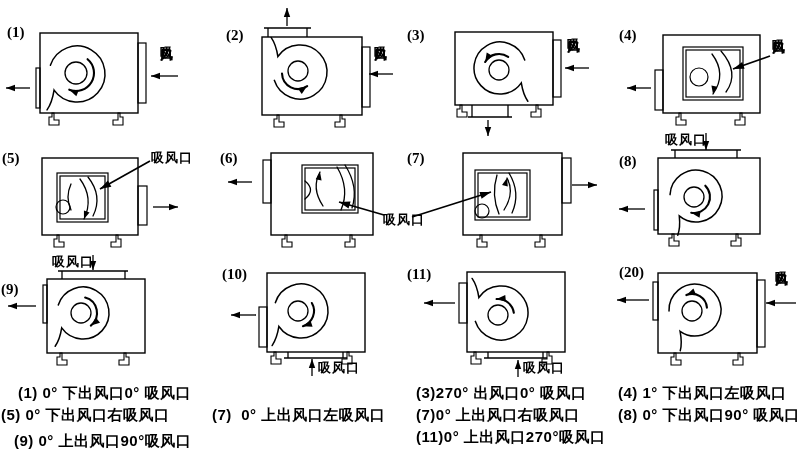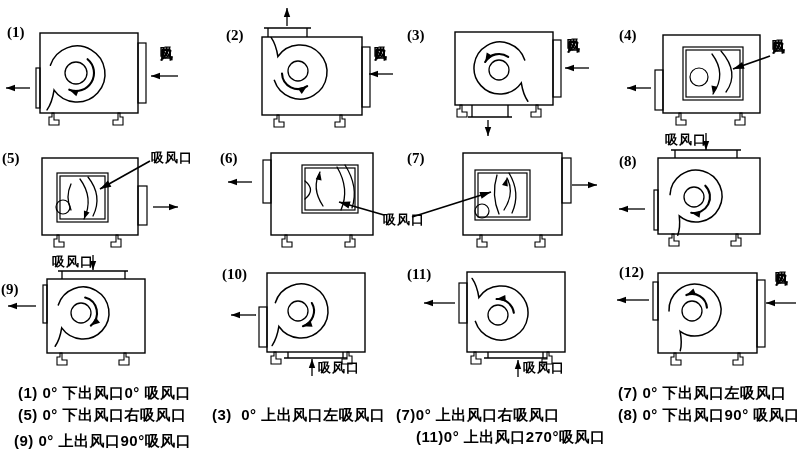--- a/index.html
+++ b/index.html
@@ -225,35 +225,36 @@
   <span class="num" style="left:226px;top:27px">(2)</span>
   <span class="num" style="left:407px;top:27px">(3)</span>
   <span class="num" style="left:619px;top:27px">(4)</span>
   <span class="num" style="left:2px;top:150px">(5)</span>
   <span class="num" style="left:220px;top:150px">(6)</span>
   <span class="num" style="left:407px;top:150px">(7)</span>
   <span class="num" style="left:619px;top:153px">(8)</span>
   <span class="num" style="left:1px;top:281px">(9)</span>
   <span class="num" style="left:222px;top:266px">(10)</span>
   <span class="num" style="left:407px;top:266px">(11)</span>
-  <span class="num" style="left:619px;top:264px">(12)</span>
+  <span class="num" style="left:619px;top:264px">(20)</span>
 
   <span class="vlbl" style="left:160px;top:36px">吸风口</span>
   <span class="vlbl" style="left:374px;top:36px">吸风口</span>
   <span class="vlbl" style="left:567px;top:28px">吸风口</span>
   <span class="vlbl" style="left:772px;top:29px">吸风口</span>
   <span class="lbl" style="left:151px;top:151px">吸风口</span>
   <span class="lbl" style="left:383px;top:213px">吸风口</span>
   <span class="lbl" style="left:665px;top:133px">吸风口</span>
   <span class="lbl" style="left:52px;top:255px">吸风口</span>
   <span class="lbl" style="left:318px;top:361px">吸风口</span>
   <span class="lbl" style="left:523px;top:361px">吸风口</span>
   <span class="vlbl" style="left:775px;top:261px">吸风口</span>
 
   <span class="cap" style="left:18px;top:384px">(1) 0° 下出风口0° 吸风口</span>
-  <span class="cap" style="left:618px;top:384px">(7) 0° 下出风口左吸风口</span>
-  <span class="cap" style="left:18px;top:406px">(5) 0° 下出风口右吸风口</span>
-  <span class="cap" style="left:212px;top:406px">(3)  0° 上出风口左吸风口</span>
-  <span class="cap" style="left:396px;top:406px">(7)0° 上出风口右吸风口</span>
+  <span class="cap" style="left:416px;top:384px">(3)270° 出风口0° 吸风口</span>
+  <span class="cap" style="left:618px;top:384px">(4) 1° 下出风口左吸风口</span>
+  <span class="cap" style="left:1px;top:406px">(5) 0° 下出风口右吸风口</span>
+  <span class="cap" style="left:212px;top:406px">(7)  0° 上出风口左吸风口</span>
+  <span class="cap" style="left:416px;top:406px">(7)0° 上出风口右吸风口</span>
   <span class="cap" style="left:618px;top:406px">(8) 0° 下出风口90° 吸风口</span>
   <span class="cap" style="left:14px;top:432px">(9) 0° 上出风口90°吸风口</span>
   <span class="cap" style="left:416px;top:428px">(11)0° 上出风口270°吸风口</span>
 </div>
 
 </body></html>

